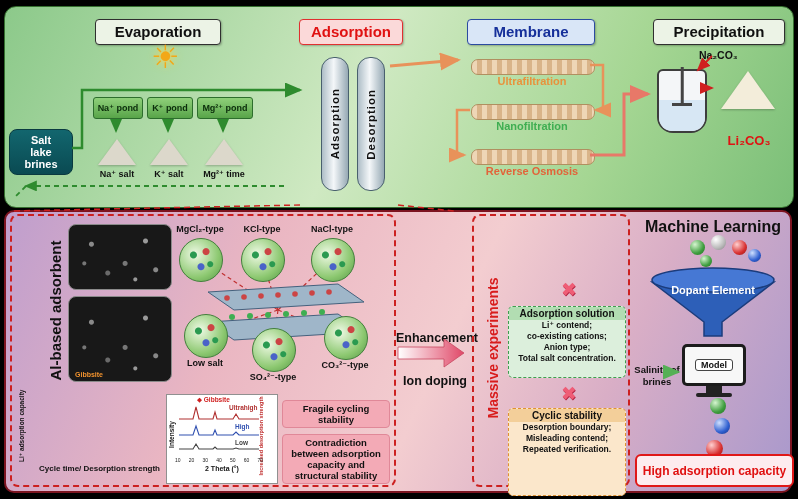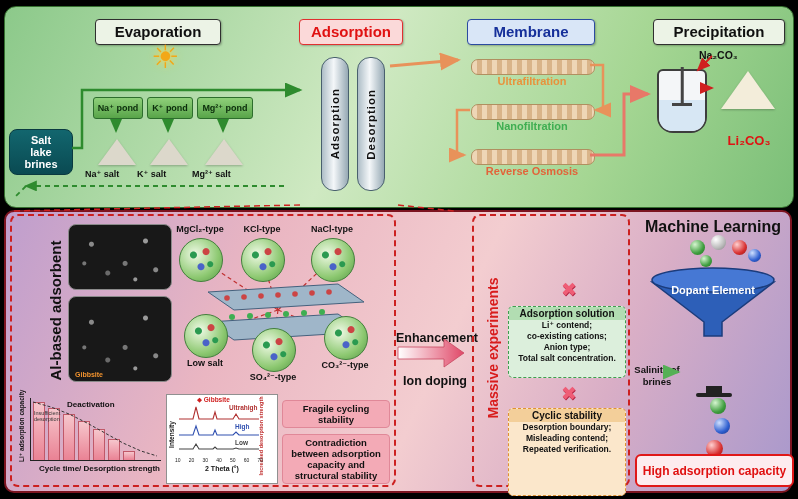--- a/index.html
+++ b/index.html
@@ -21,21 +21,21 @@
     display:flex;align-items:center;justify-content:center;text-align:center;border:1px solid #0a3a40;
     padding:20px;box-sizing:border-box;}
   .sun{position:absolute;left:146px;top:34px;font-size:32px;color:#f2a818;line-height:1;
     text-shadow:0 0 7px #ffd24a;}
   .pond{position:absolute;top:90px;height:20px;line-height:20px;text-align:center;font-size:9px;
     font-weight:bold;color:#0b2d0b;background:linear-gradient(#8fd07a,#58a449);
     border:1.4px solid #2d6e2d;border-radius:3px;}
   .pile{position:absolute;width:0;height:0;border-left:19px solid transparent;border-right:19px solid transparent;
     border-bottom:26px solid #dcd8cb;filter:drop-shadow(0 1px 1px rgba(0,0,0,.25));}
   .pile.big{border-left-width:27px;border-right-width:27px;border-bottom-width:38px;border-bottom-color:#f3edda;}
-  .salt-label{position:absolute;width:64px;text-align:left;font-size:9px;font-weight:bold;}
+  .salt-label{position:absolute;width:64px;text-align:center;font-size:9px;font-weight:bold;}
   .column{position:absolute;top:50px;width:26px;height:132px;border-radius:13px;
     background:linear-gradient(90deg,#aebec7,#f4f7f9 45%,#96a9b4);border:1px solid #49606e;
     display:flex;align-items:center;justify-content:center;}
   .column span{writing-mode:vertical-rl;transform:rotate(180deg);font-weight:bold;font-size:11.5px;
     letter-spacing:1px;color:#101010;}
   .module{position:absolute;left:466px;width:122px;height:14px;border-radius:7px;
     background:repeating-linear-gradient(90deg,#eed6b6 0 5px,#d9b489 5px 10px);border:1px solid #b08f60;}
   .mem-label{position:absolute;left:466px;width:122px;text-align:center;font-size:11px;font-weight:bold;}
   .c-uf{color:#e8923c}.c-nf{color:#3fae52}.c-ro{color:#e2643a}
   .reactor{position:absolute;left:652px;top:62px;width:46px;height:60px;background:#f4f6f8;
@@ -144,21 +144,21 @@
 
     <div class="pond" style="left:88px;width:48px;">Na⁺ pond</div>
     <div class="pond" style="left:142px;width:44px;">K⁺ pond</div>
     <div class="pond" style="left:192px;width:54px;">Mg²⁺ pond</div>
 
     <div class="pile" style="left:93px;top:132px;"></div>
     <div class="pile" style="left:145px;top:132px;"></div>
     <div class="pile" style="left:200px;top:132px;"></div>
     <div class="salt-label" style="left:80px;top:162px;">Na⁺ salt</div>
     <div class="salt-label" style="left:132px;top:162px;">K⁺ salt</div>
-    <div class="salt-label" style="left:187px;top:162px;">Mg²⁺ salt</div>
+    <div class="salt-label" style="left:187px;top:162px;">Mg²⁺ time</div>
 
     <div class="sec-title ads" style="left:294px;width:102px;">Adsorption</div>
     <div class="column" style="left:316px;">
       <span>Adsorption</span>
     </div>
     <div class="column" style="left:352px;">
       <span>Desorption</span>
     </div>
 
     <div class="sec-title mem" style="left:462px;width:126px;">Membrane</div>
@@ -228,36 +228,20 @@
       <div class="struct-circle" style="left:299px;top:22px;"></div>
       <div class="struct-circle" style="left:172px;top:98px;"></div>
       <div class="struct-label" style="left:161px;top:142px;">Low salt</div>
       <div class="struct-circle" style="left:240px;top:112px;"></div>
       <div class="struct-label" style="left:229px;top:156px;">SO₄²⁻-type</div>
       <div class="struct-circle" style="left:312px;top:100px;"></div>
       <div class="struct-label" style="left:301px;top:144px;">CO₃²⁻-type</div>
 
       <div class="bar-chart">
         <div class="vert-label bc-ylab">Li⁺ adsorption capacity</div>
-        <div class="axes">
-          <div class="bars">
-              <div class="bar" style="height: 58px;"></div>
-              <div class="bar" style="height: 52px;"></div>
-              <div class="bar" style="height: 46px;"></div>
-              <div class="bar" style="height: 39px;"></div>
-              <div class="bar" style="height: 31px;"></div>
-              <div class="bar" style="height: 21px;"></div>
-              <div class="bar" style="height: 9px;"></div>
-            </div>
-          <svg class="env" width="130" height="62">
-            <polyline points="2,4 20,9 38,16 56,25 74,35 92,45 110,53 126,58" fill="none" stroke="#333" stroke-width="1" stroke-dasharray="3,2"></polyline>
-          </svg>
-          <div class="anno2">Insufficient desorption</div>
-          <div class="anno">Deactivation</div>
-        </div>
         <div class="bc-xlab">Cycle time/ Desorption strength</div>
       </div>
 
       <div class="xrd">
         <div class="vert-label xrd-ylab">Intensity</div>
         <div class="xrd-legend">
           <span>◆</span>
           <span>Gibbsite</span>
         </div>
         <svg style="position:absolute;left:8px;top:8px;" width="88" height="54">
@@ -316,20 +300,25 @@
       <div class="sphere sp-red" style="left:98px;top:26px;width:15px;height:15px;"></div>
       <div class="sphere sp-blue" style="left:114px;top:35px;width:13px;height:13px;"></div>
       <div class="sphere sp-green" style="left:66px;top:41px;width:12px;height:12px;"></div>
 
       <svg style="position:absolute;left:12px;top:52px;" width="134" height="74" viewBox="0 0 134 74">
         <polygon points="6,16 128,16 76,56 76,70 58,70 58,56" fill="#2d5fb8" stroke="#1b3c7c" stroke-width="1.5"></polygon>
         <ellipse cx="67" cy="14" rx="61" ry="12" fill="#4678d4" stroke="#1b3c7c" stroke-width="1.5"></ellipse>
       </svg>
       <div class="funnel-label">Dopant Element</div>
 
+      <div class="monitor">
+        <div class="screen">
+          <span class="model-chip">Model</span>
+        </div>
+      </div>
       <div class="stand"></div>
       <div class="base"></div>
 
       <div class="salinity">
         <div>Salinity of</div>
         <div>brines</div>
       </div>
 
       <div class="sphere sp-green" style="left:76px;top:184px;width:16px;height:16px;"></div>
       <div class="sphere sp-blue" style="left:80px;top:204px;width:16px;height:16px;"></div>

